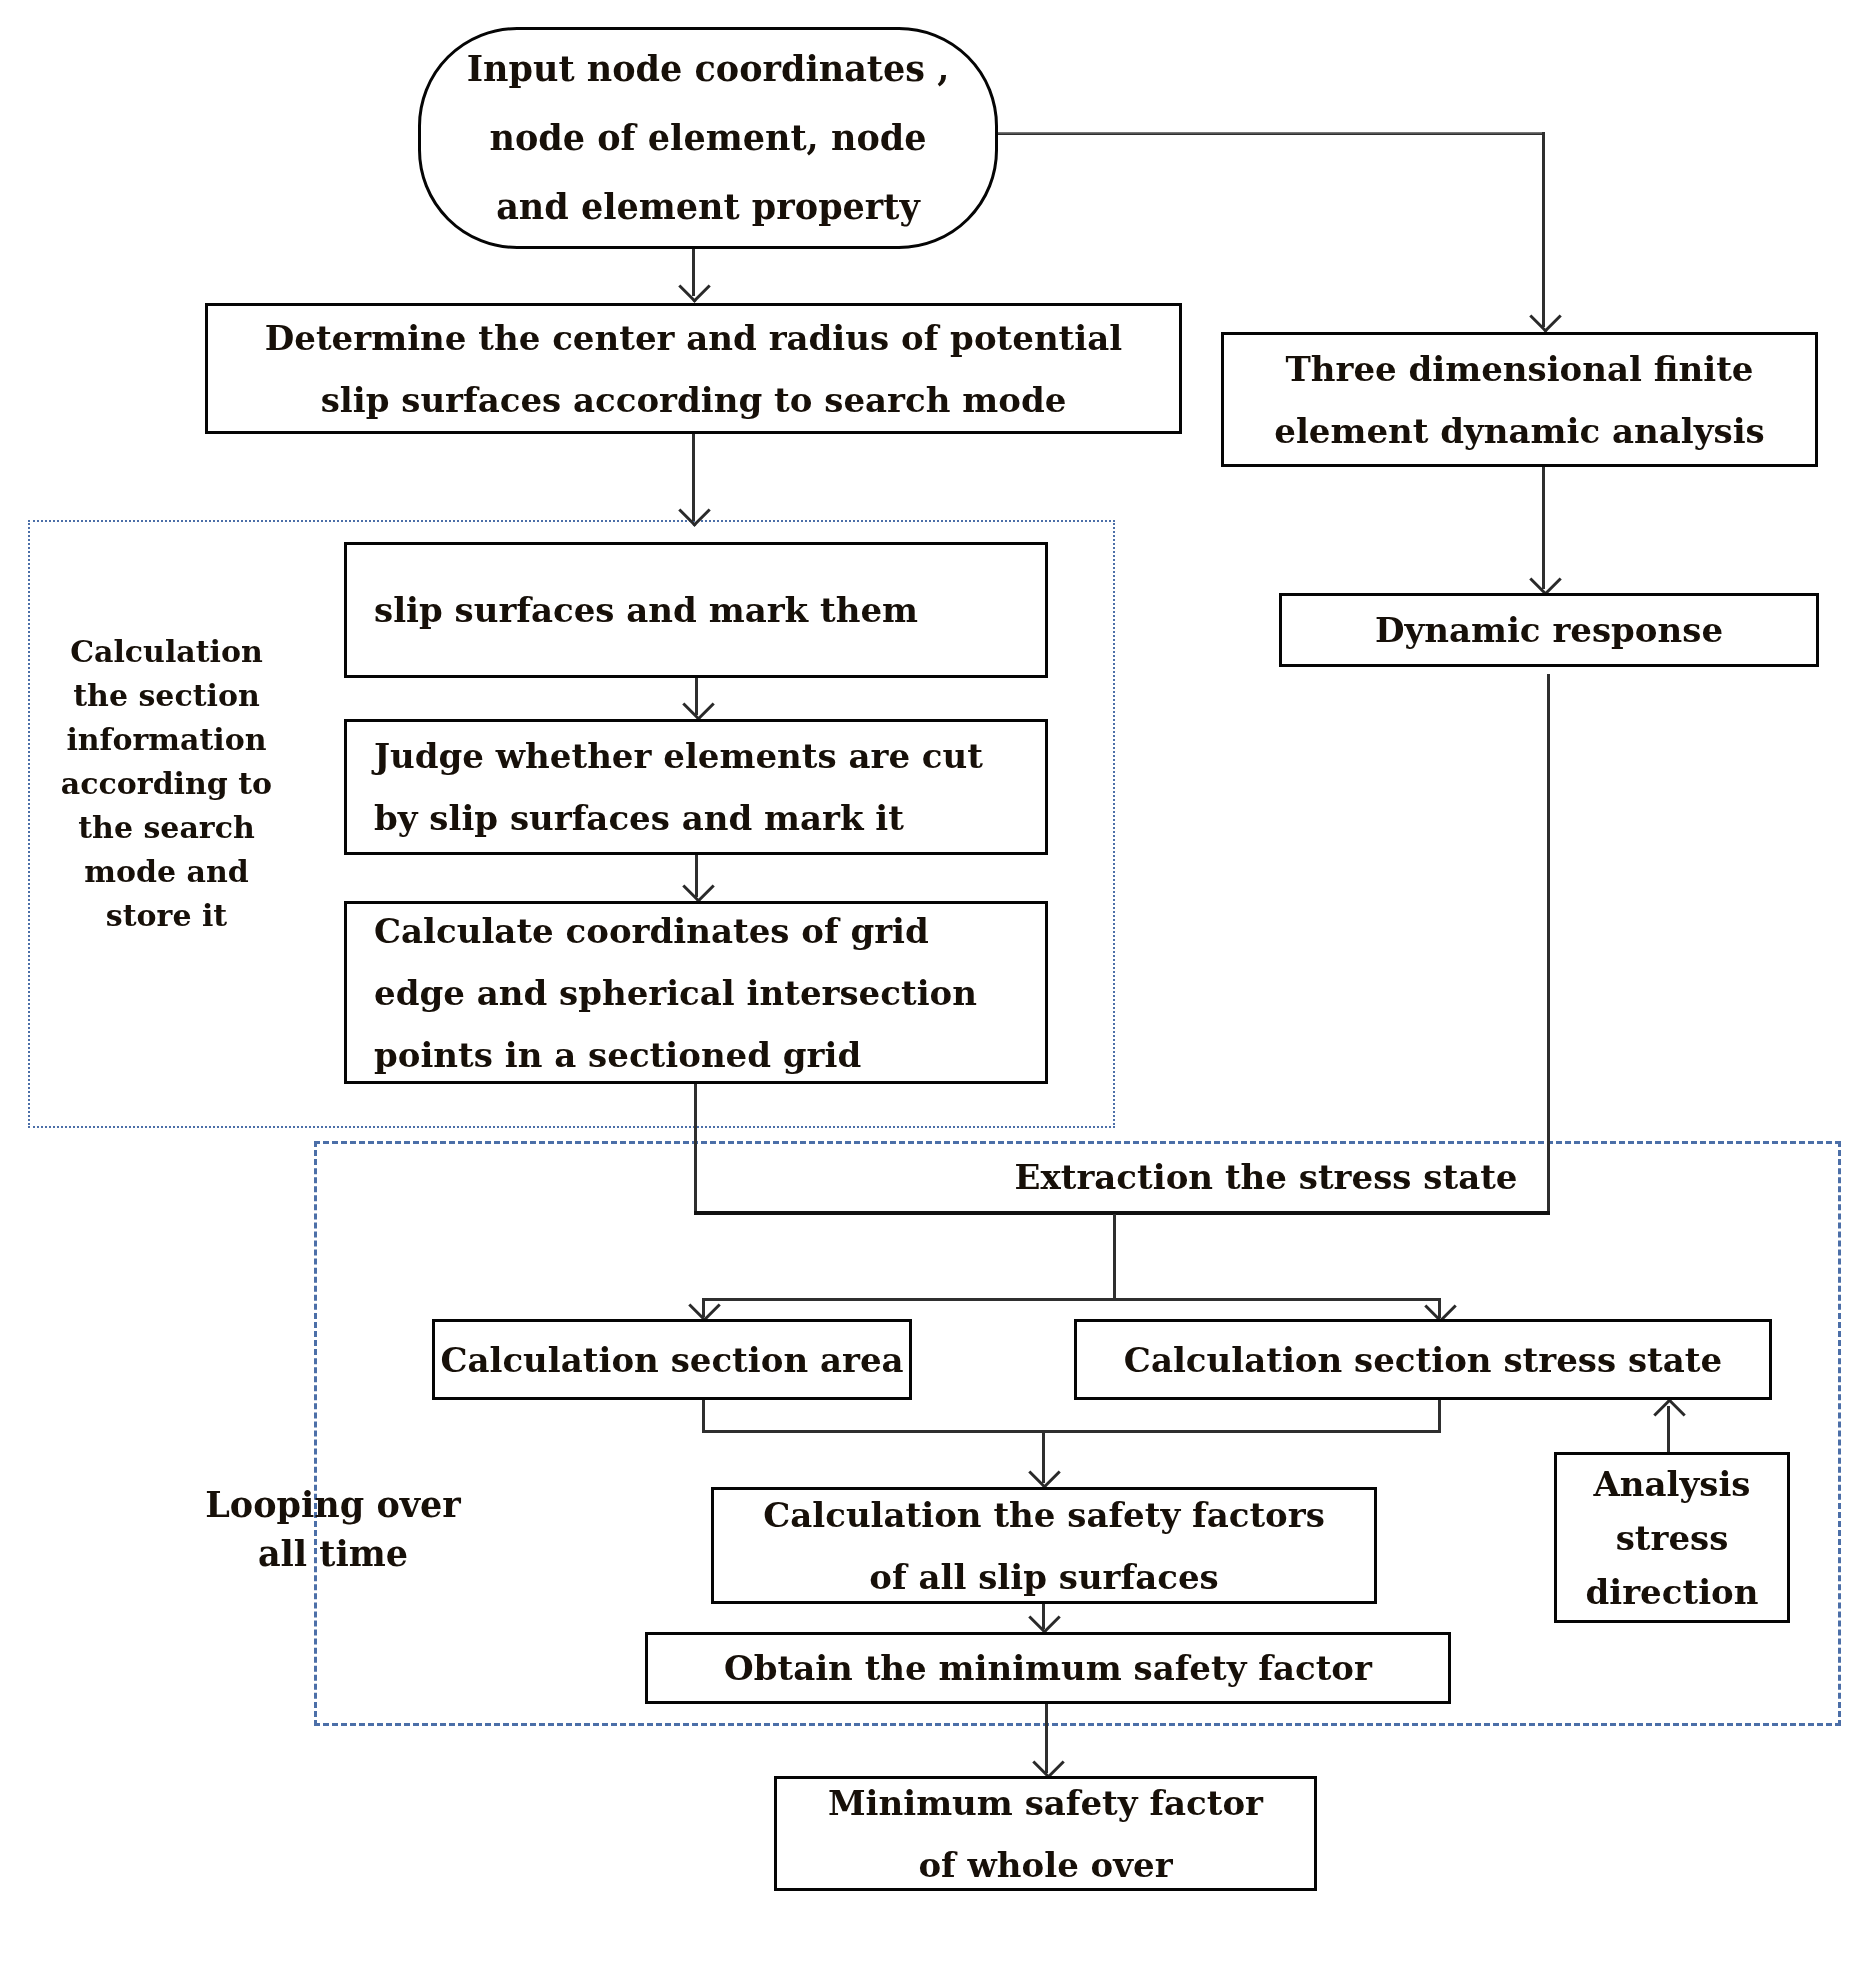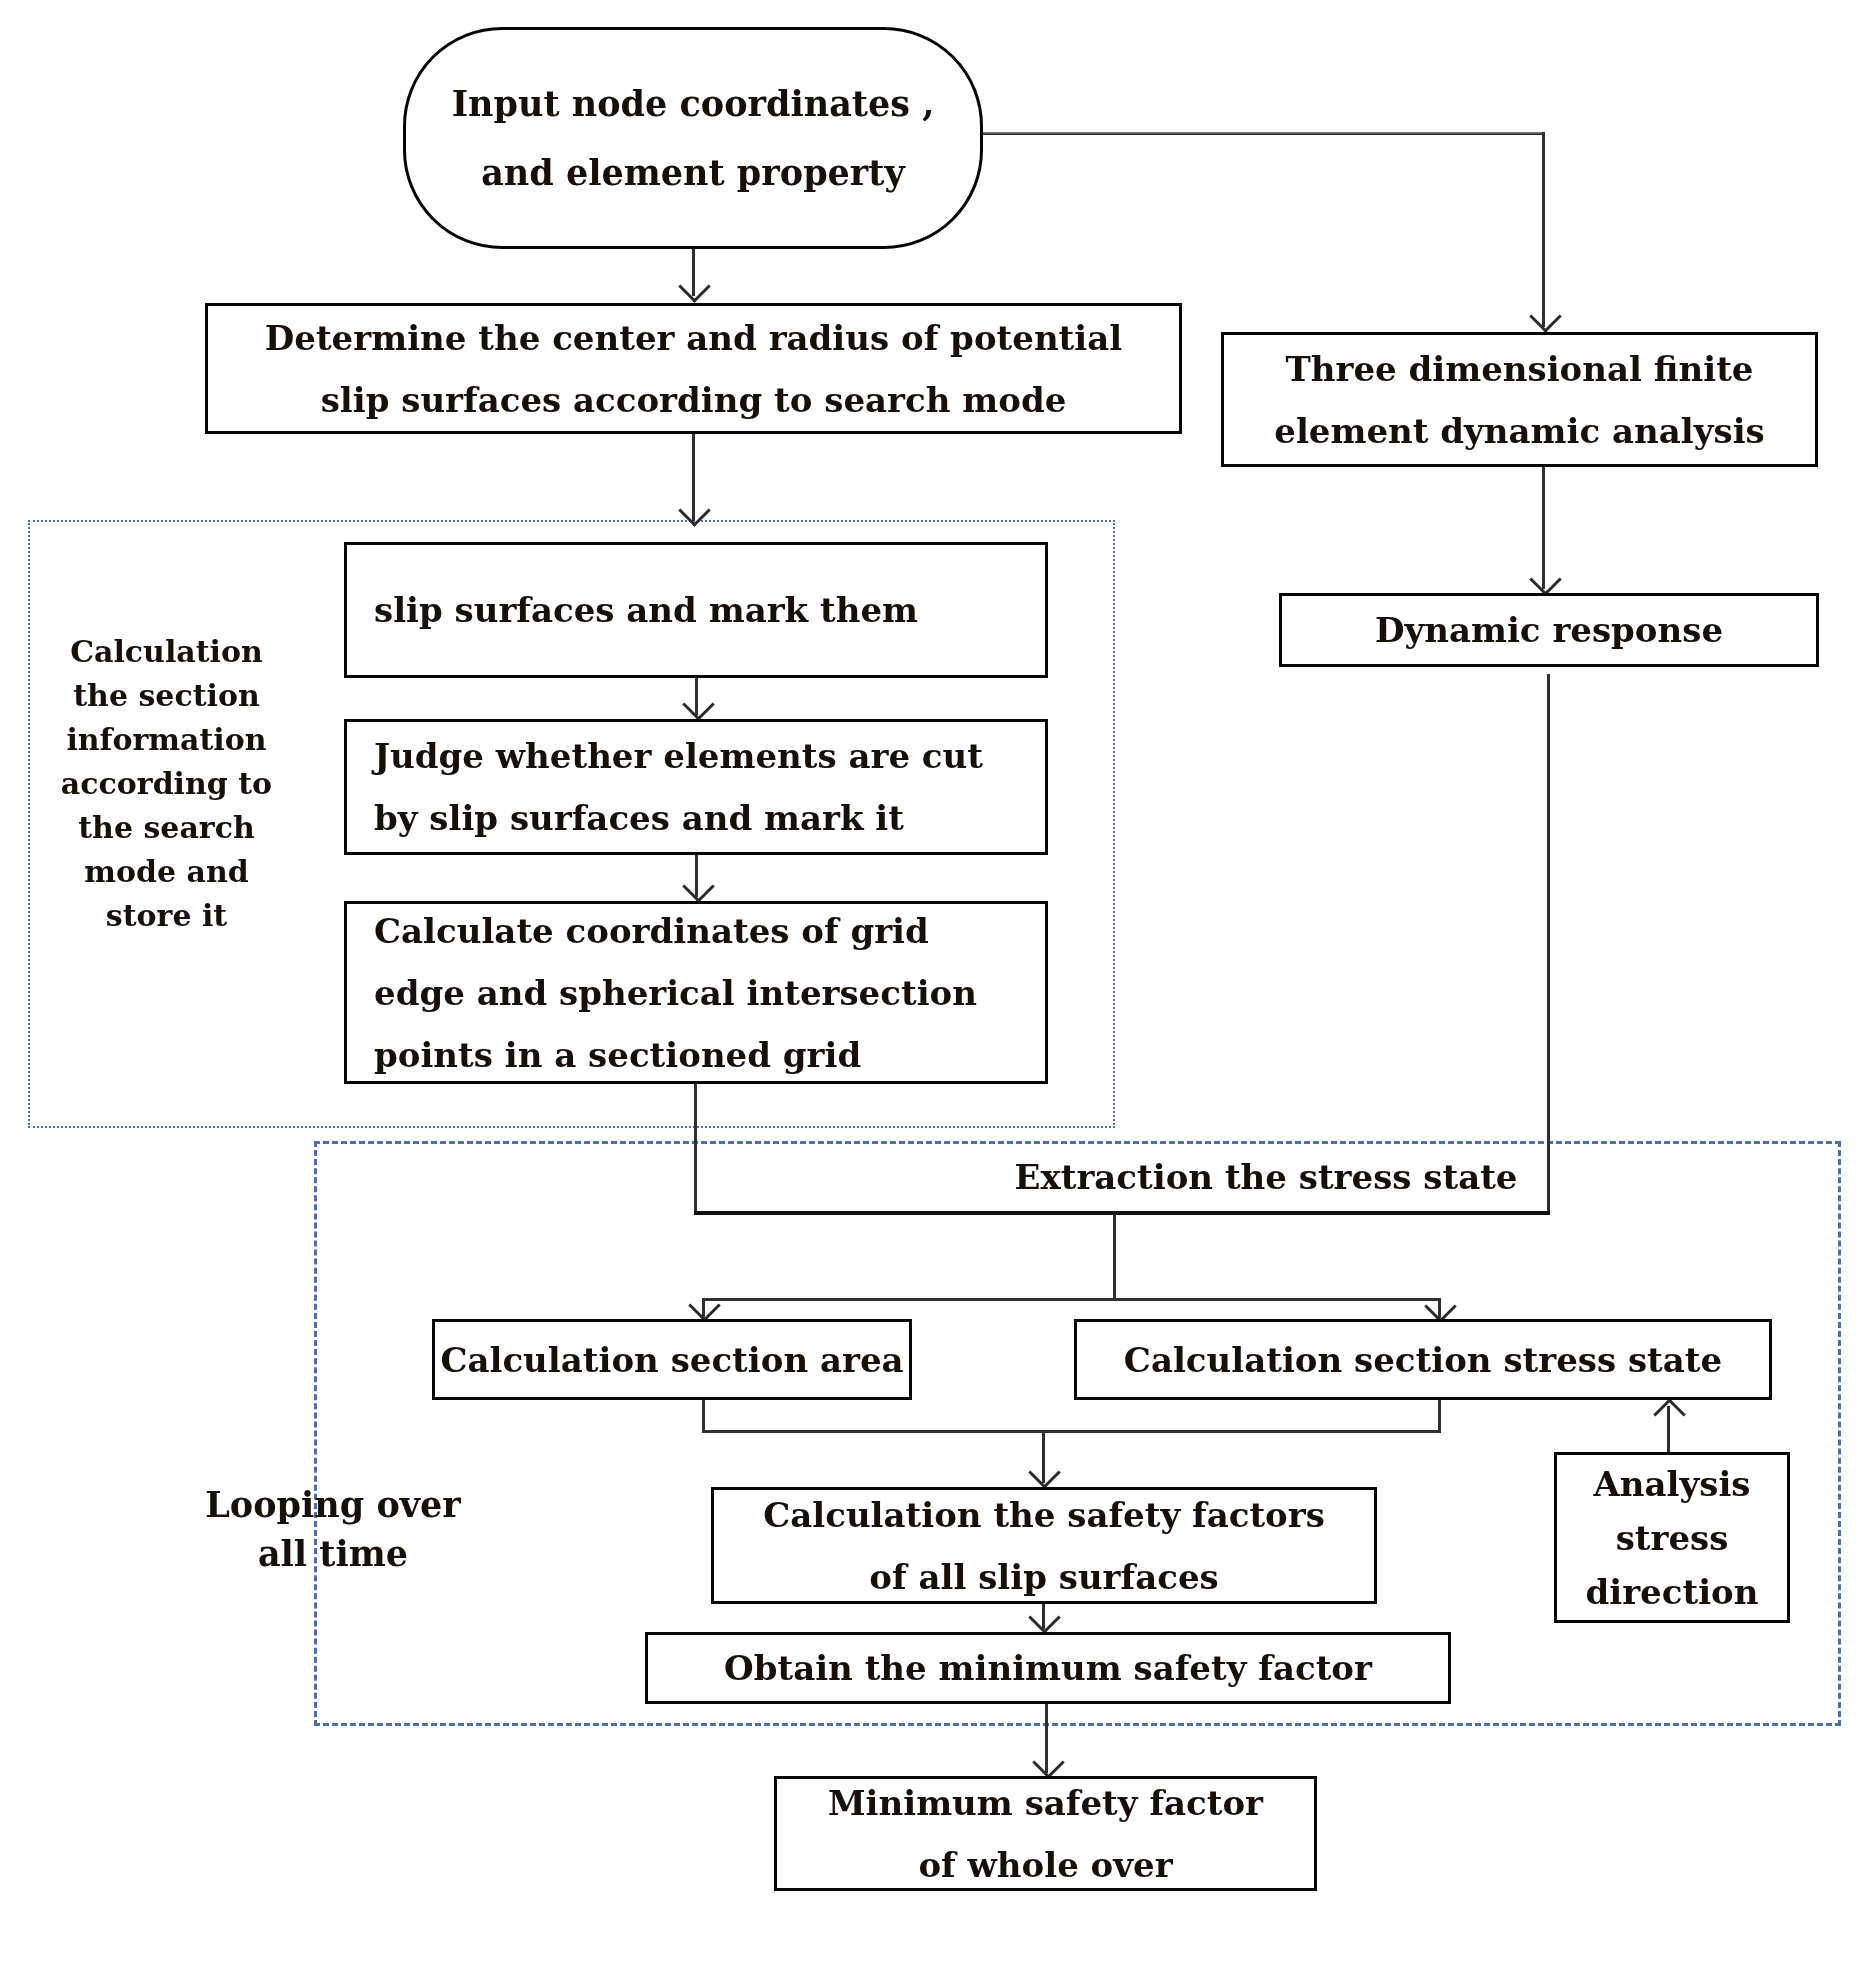--- a/index.html
+++ b/index.html
@@ -74,22 +74,23 @@
   <div class="chev down" style="left:683px;top:499px;"></div>
   <div class="chev down" style="left:687px;top:693px;"></div>
   <div class="chev down" style="left:687px;top:875px;"></div>
   <div class="chev down" style="left:693px;top:1294px;"></div>
   <div class="chev down" style="left:1429px;top:1295px;"></div>
   <div class="chev down" style="left:1033px;top:1461px;"></div>
   <div class="chev down" style="left:1033px;top:1606px;"></div>
   <div class="chev down" style="left:1037px;top:1751px;"></div>
   <div class="chev up" style="left:1658px;top:1403px;"></div>
 
-  <div class="box terminator" style="left:403px;top:26.5px;width:580px;height:222px;">
+  <div class="box terminator" style="left:418px;top:26.5px;width:580px;height:222px;">
     <span>Input node coordinates ,</span>
+    <span>node of element, node</span>
     <span>and element property</span>
   </div>
 
   <div class="box" style="left:205px;top:303px;width:977px;height:131px;">
     <span>Determine the center and radius of potential</span>
     <span>slip surfaces according to search mode</span>
   </div>
 
   <div class="box" style="left:1221px;top:332px;width:597px;height:135px;">
     <span>Three dimensional finite</span>

